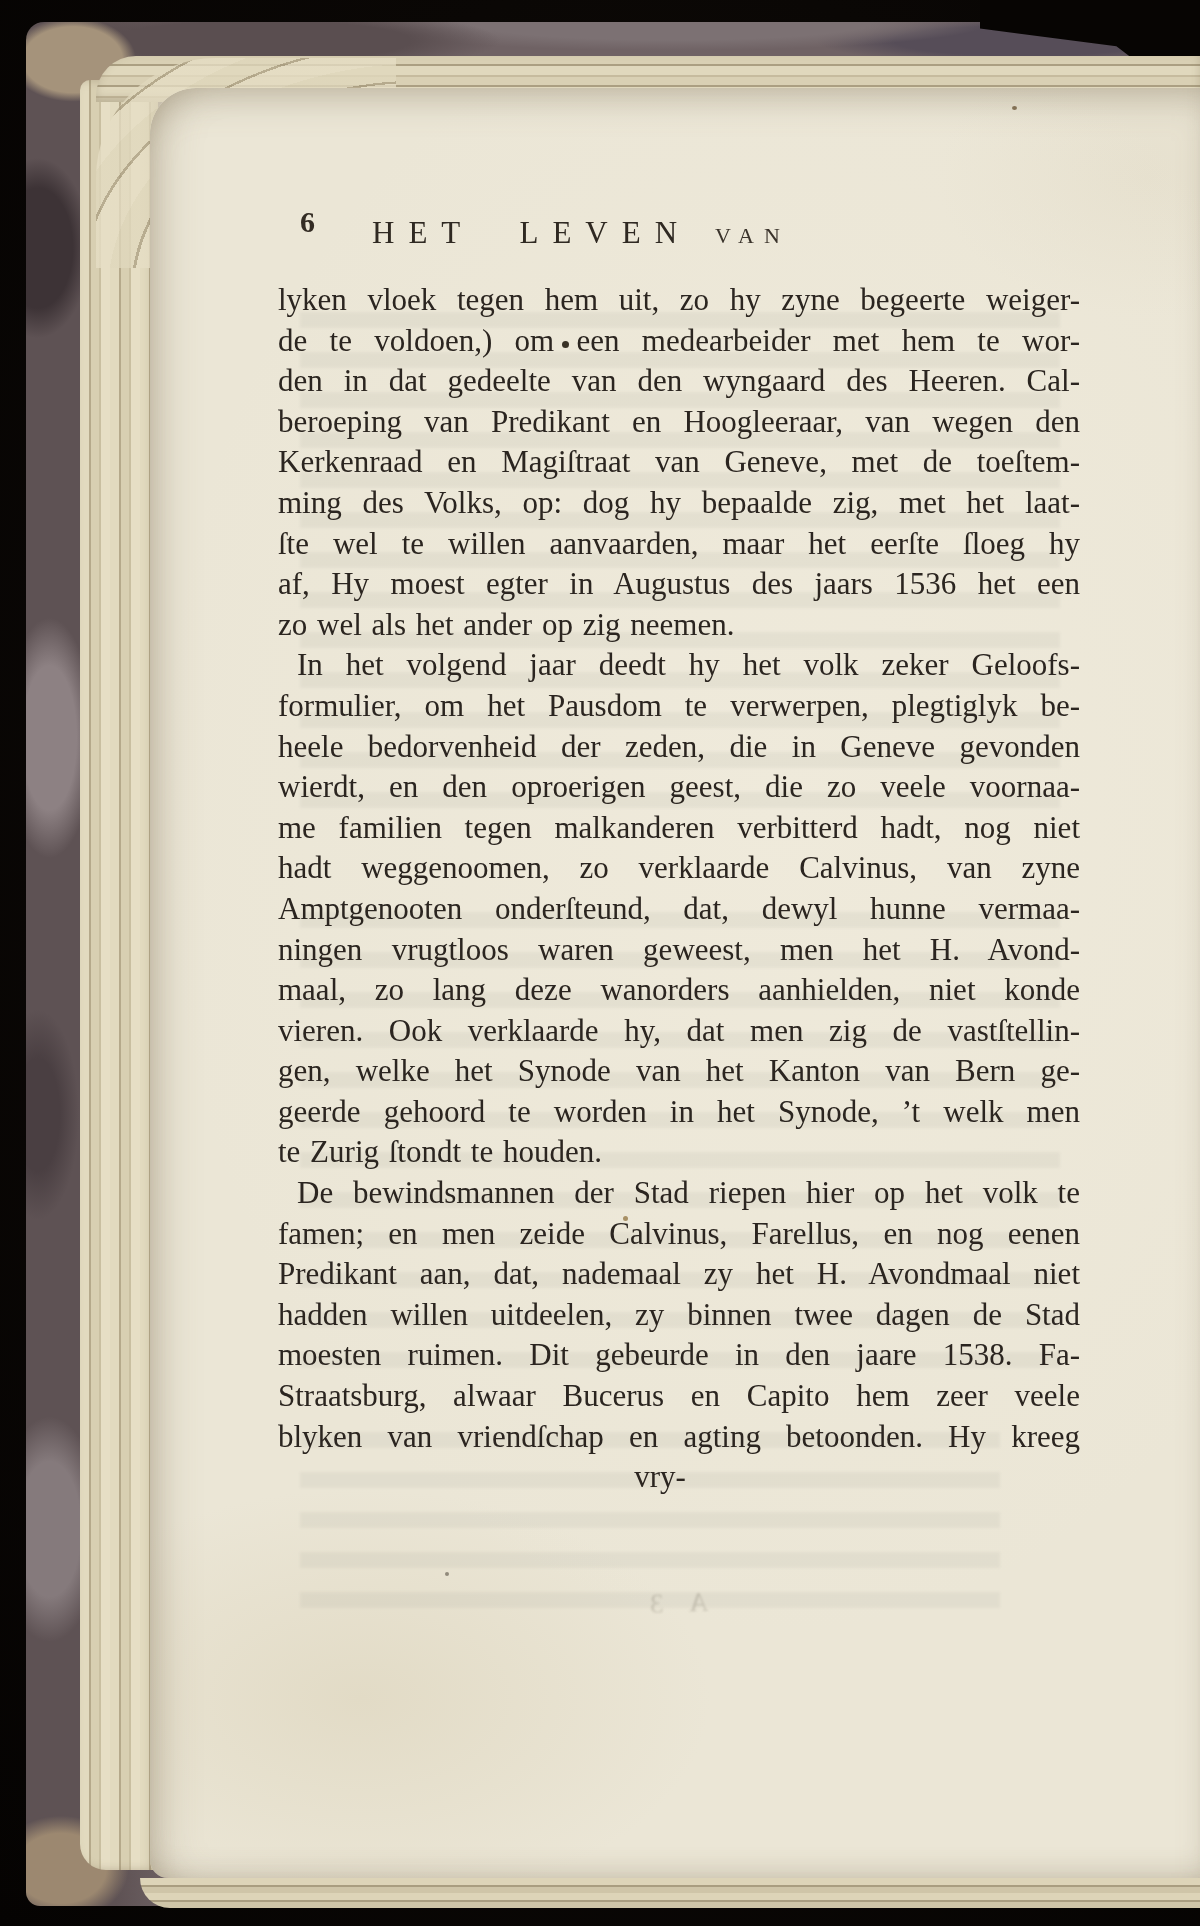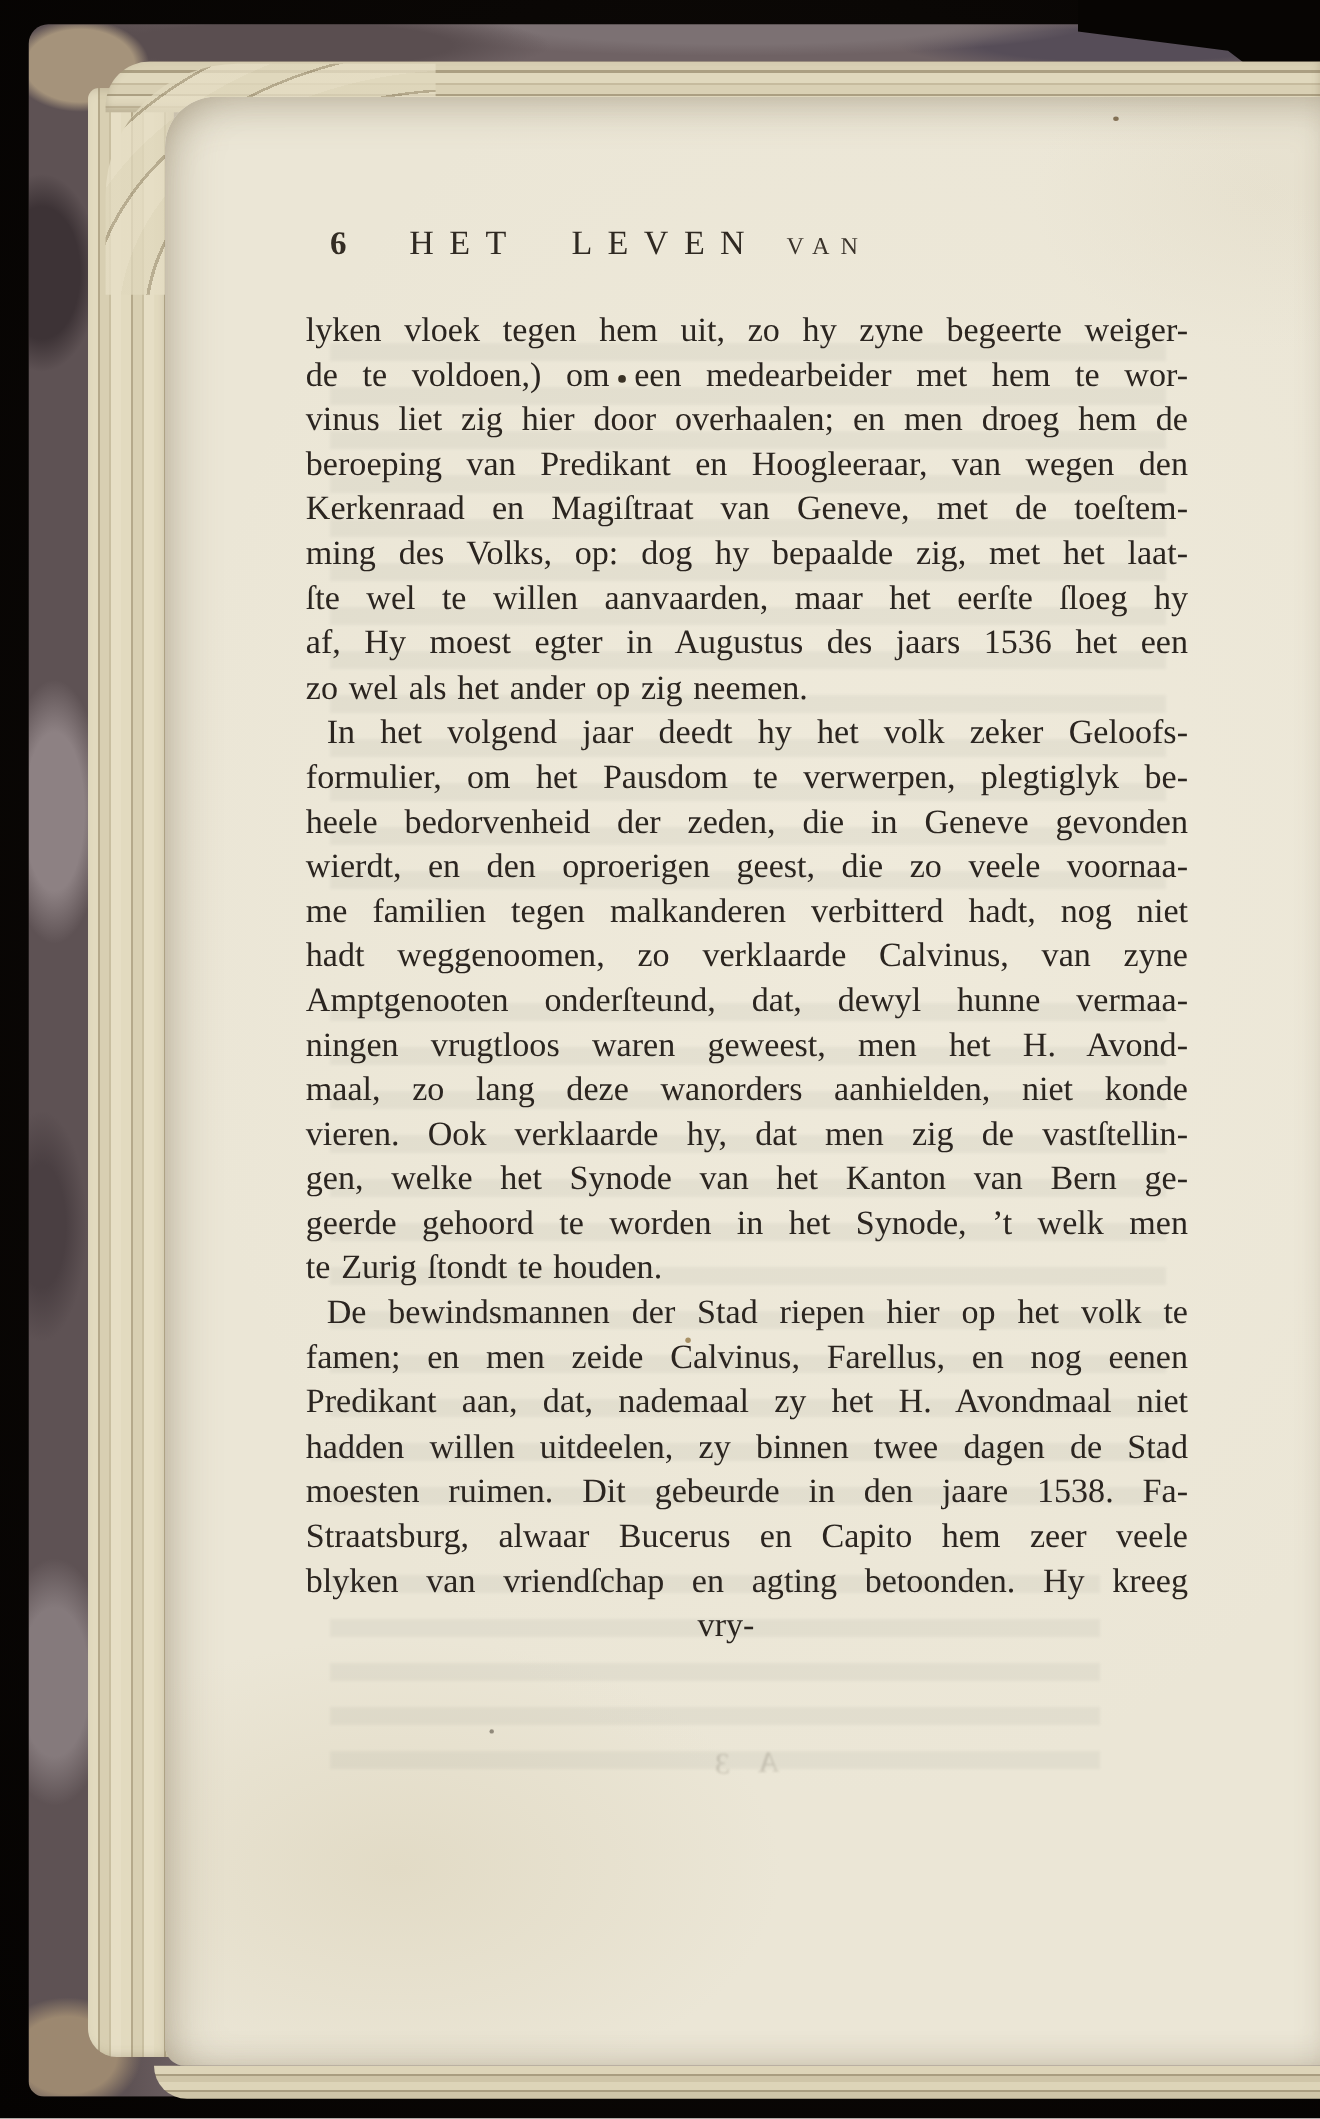--- a/index.html
+++ b/index.html
@@ -99,21 +99,21 @@
   
   .content{
     position:absolute; left:278px; top:203px; width:802px;
     color:#2b2520;
   }
   .header-row{position:relative; height:65px;}
   .page-num{
     position:absolute; left:22px; top:2px;
     font-size:30px; font-weight:bold; color:#332c24;
   }
-  .running-title{position:absolute; left:94px; top:0; white-space:nowrap;}
+  .running-title{position:absolute; left:94px; top:12px; white-space:nowrap;}
   .title-main{
     font-size:31px; letter-spacing:14px; word-spacing:24px; color:#2f2922;
   }
   .title-small{
     font-size:22px; letter-spacing:10px; margin-left:24px; color:#3a332b;
   }
   .body-text{
     font-size:31px; line-height:40.6px; word-spacing:2px;margin-top:12px;
   }
   .paragraph{margin:0;}
@@ -158,21 +158,21 @@
       <span class="page-num">6</span>
       <span class="running-title">
         <span class="title-main">HET LEVEN</span><span class="title-small">VAN</span>
       </span>
     </div>
 
     <div class="body-text">
         <div class="paragraph">
           <div class="line">lyken vloek tegen hem uit, zo hy zyne begeerte weiger-</div>
           <div class="line">de te voldoen,) om een medearbeider met hem te wor-</div>
-          <div class="line">vinus liet zig hier door overhaalen; en men droeg hem de</div>
+          <div class="line">den in dat gedeelte van den wyngaard des Heeren. Cal-</div>
           <div class="line">beroeping van Predikant en Hoogleeraar, van wegen den</div>
           <div class="line">Kerkenraad en Magiſtraat van Geneve, met de toeſtem-</div>
           <div class="line">ming des Volks, op: dog hy bepaalde zig, met het laat-</div>
           <div class="line">ſte wel te willen aanvaarden, maar het eerſte ſloeg hy</div>
           <div class="line">af, Hy moest egter in Augustus des jaars 1536 het een</div>
           <div class="line par-end">zo wel als het ander op zig neemen.</div>
         </div>
         <div class="paragraph">
           <div class="line indent">In het volgend jaar deedt hy het volk zeker Geloofs-</div>
           <div class="line">formulier, om het Pausdom te verwerpen, plegtiglyk be-</div>

